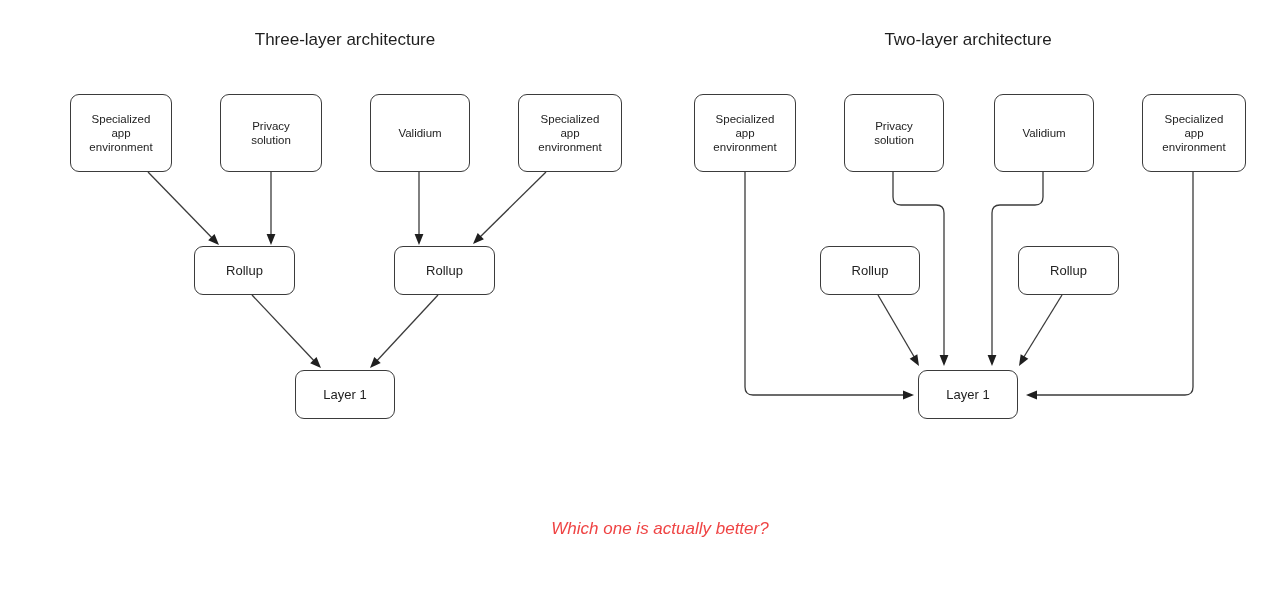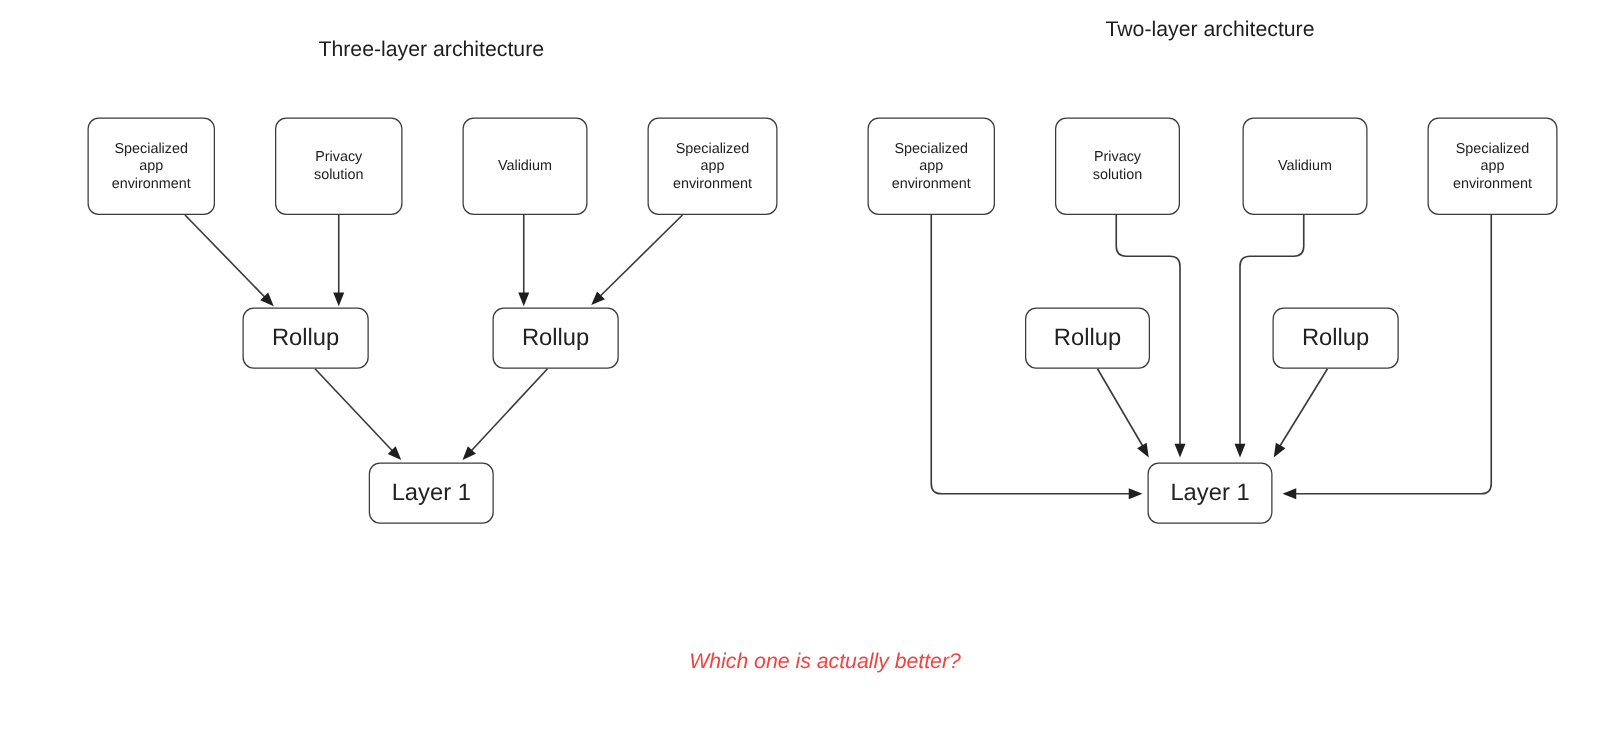--- a/index.html
+++ b/index.html
@@ -42,21 +42,21 @@
     line-height: 1.22;
     color: #222222;
     z-index: 3;
   }
   .node-box.leaf {
     font-size: 11.5px;
     padding: 2px 4px;
   }
   .node-box.rollup,
   .node-box.layer1 {
-    font-size: 19px;
+    font-size: 13px;
   }
   .diagram-title {
     position: absolute;
     font-size: 17px;
     color: #1e1e1e;
     text-align: center;
     white-space: nowrap;
     z-index: 4;
   }
   .caption {
@@ -105,21 +105,21 @@
         <path d="M 1193 172 L 1193 387 Q 1193 395 1185 395 L 1034 395" class="edge-path"></path>
         <polygon points="0,0 -11,-4.4 -11,4.4" class="arrow-head" transform="translate(1026,395) rotate(180)"></polygon>
         <path d="M 878 295 L 916 360" class="edge-path"></path>
         <polygon points="0,0 -11,-4.4 -11,4.4" class="arrow-head" transform="translate(919,366) rotate(60)"></polygon>
         <path d="M 1062 295 L 1022 360" class="edge-path"></path>
         <polygon points="0,0 -11,-4.4 -11,4.4" class="arrow-head" transform="translate(1019,366) rotate(120)"></polygon>
       </g>
   </svg>
 
   <div class="diagram-title" style="left: 45px; top: 30px; width: 600px;">Three-layer architecture</div>
-  <div class="diagram-title" style="left: 668px; top: 14px; width: 600px;">Two-layer architecture</div>
+  <div class="diagram-title" style="left: 668px; top: 30px; width: 600px;">Two-layer architecture</div>
 
   <div id="nodes-group">
       <div class="node-box leaf" style="left: 70px; top: 94px; width: 102px; height: 78px;">
         <span>Specialized<br>app<br>environment</span>
       </div>
       <div class="node-box leaf" style="left: 220px; top: 94px; width: 102px; height: 78px;">
         <span>Privacy<br>solution</span>
       </div>
       <div class="node-box leaf" style="left: 370px; top: 94px; width: 100px; height: 78px;">
         <span>Validium</span>

